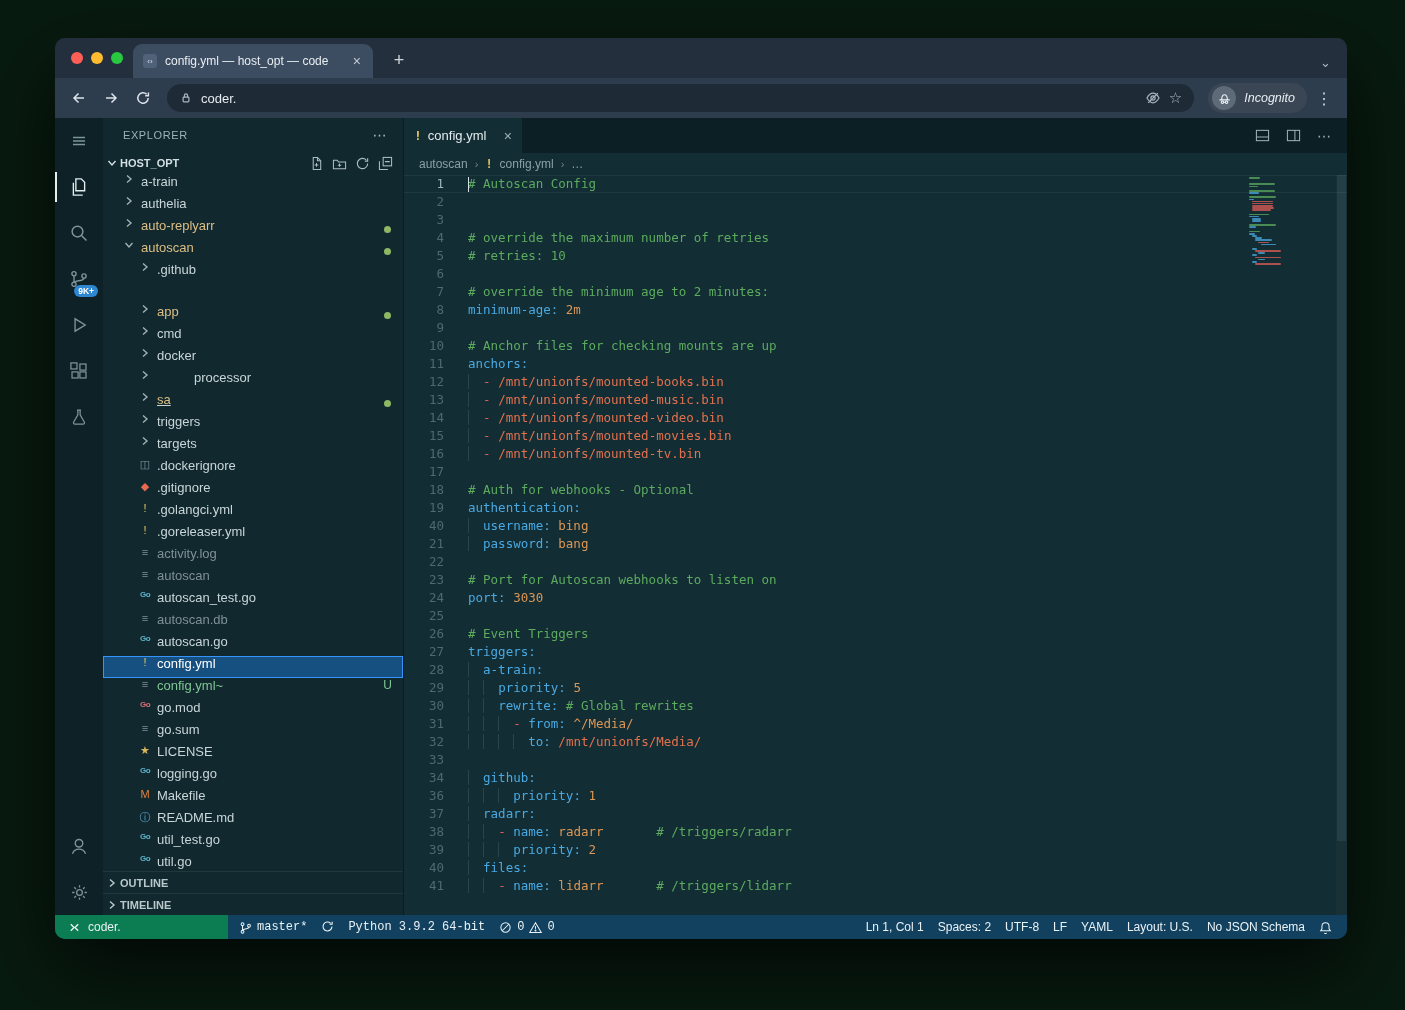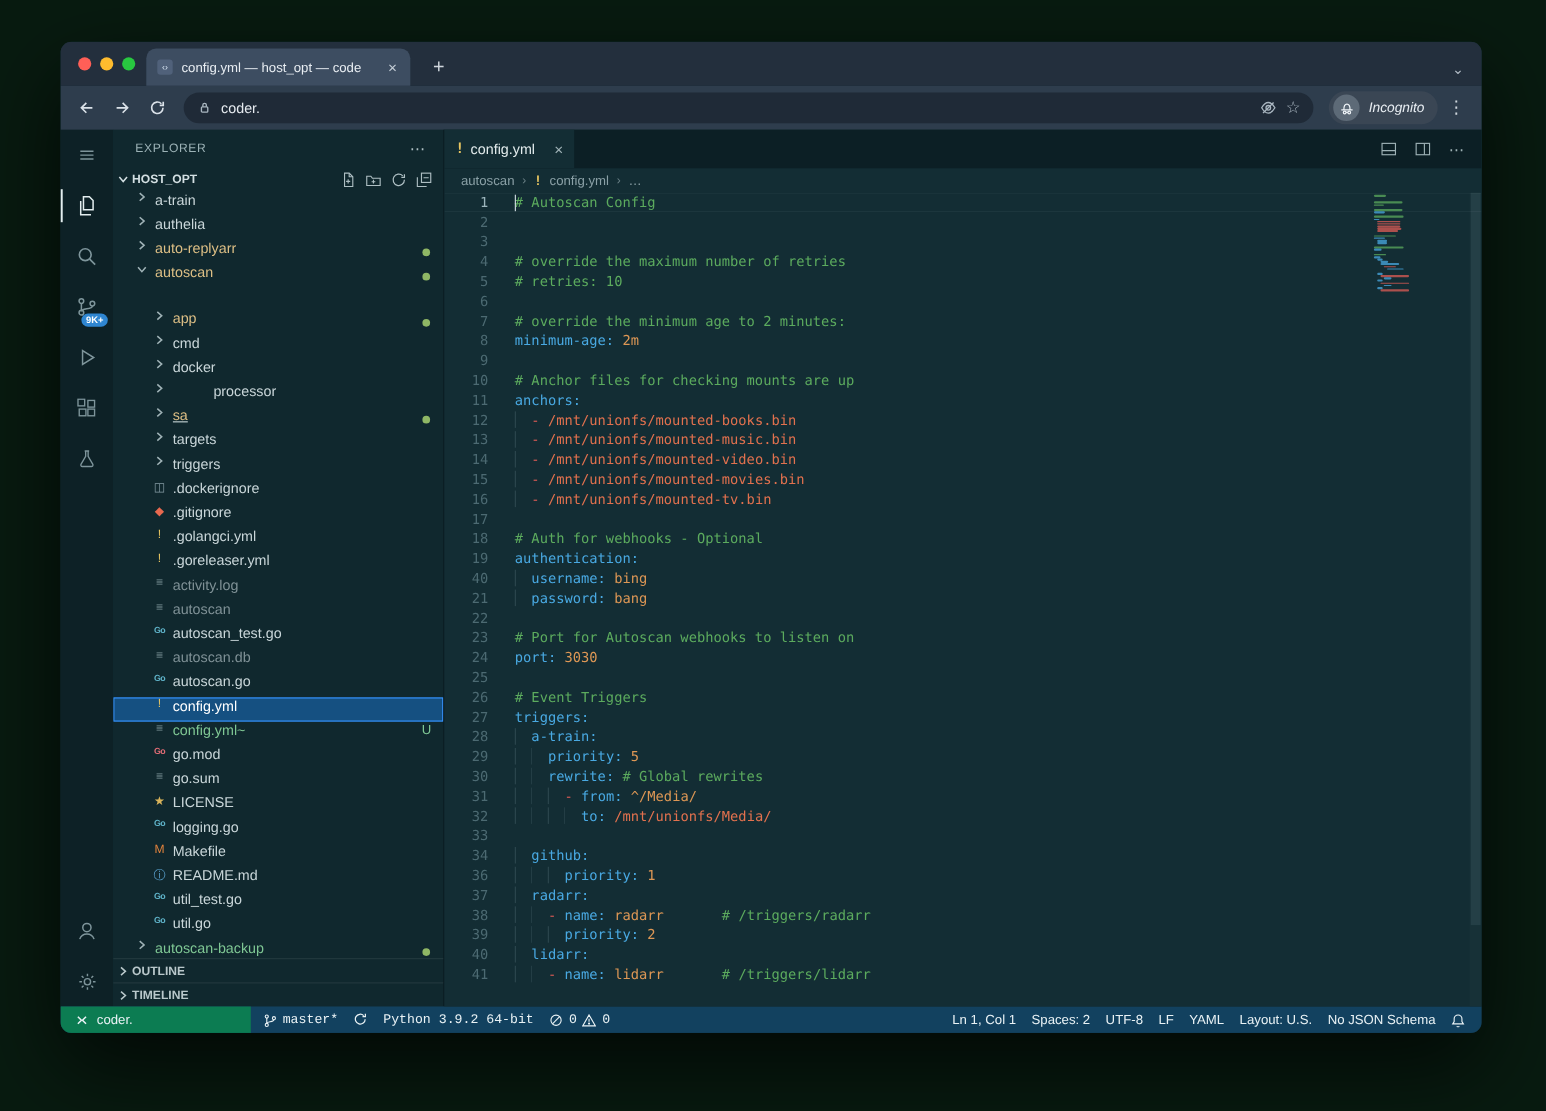--- a/index.html
+++ b/index.html
@@ -298,20 +298,28 @@
             </div>
             <div class="trow" style="padding-left: 18px;">
               <span class="tw">
                 <svg class="open" width="10" height="10" viewBox="0 0 10 10" fill="none" stroke="currentColor" stroke-width="1.4">
                   <path d="M3 1.5 7 5 3 8.5"></path>
                 </svg>
               </span>
               <span class="tlabel" style="color:#ddbf85">autoscan</span>
               <span class="dot"></span>
             </div>
+            <div class="trow" style="padding-left: 34px;">
+              <span class="tw">
+                <svg class="" width="10" height="10" viewBox="0 0 10 10" fill="none" stroke="currentColor" stroke-width="1.4">
+                  <path d="M3 1.5 7 5 3 8.5"></path>
+                </svg>
+              </span>
+              <span class="tlabel" style="color:#c9d6d9">.github</span>
+            </div>
             <div class="trow" style="padding-left: 34px; margin-top: 20px;">
               <span class="tw">
                 <svg class="" width="10" height="10" viewBox="0 0 10 10" fill="none" stroke="currentColor" stroke-width="1.4">
                   <path d="M3 1.5 7 5 3 8.5"></path>
                 </svg>
               </span>
               <span class="tlabel" style="color:#ddbf85">app</span>
               <span class="dot"></span>
             </div>
             <div class="trow" style="padding-left: 34px;">
@@ -346,29 +354,29 @@
               </span>
               <span class="tlabel" style="color:#ddbf85">sa</span>
               <span class="dot"></span>
             </div>
             <div class="trow" style="padding-left: 34px;">
               <span class="tw">
                 <svg class="" width="10" height="10" viewBox="0 0 10 10" fill="none" stroke="currentColor" stroke-width="1.4">
                   <path d="M3 1.5 7 5 3 8.5"></path>
                 </svg>
               </span>
+              <span class="tlabel" style="color:#c9d6d9">triggers</span>
+            </div>
+            <div class="trow" style="padding-left: 34px;">
+              <span class="tw">
+                <svg class="" width="10" height="10" viewBox="0 0 10 10" fill="none" stroke="currentColor" stroke-width="1.4">
+                  <path d="M3 1.5 7 5 3 8.5"></path>
+                </svg>
+              </span>
               <span class="tlabel" style="color:#c9d6d9">targets</span>
-            </div>
-            <div class="trow" style="padding-left: 34px;">
-              <span class="tw">
-                <svg class="" width="10" height="10" viewBox="0 0 10 10" fill="none" stroke="currentColor" stroke-width="1.4">
-                  <path d="M3 1.5 7 5 3 8.5"></path>
-                </svg>
-              </span>
-              <span class="tlabel" style="color:#c9d6d9">triggers</span>
             </div>
             <div class="trow" style="padding-left: 34px;">
               <span class="ficon" style="color:#8399a2">◫</span>
               <span class="tlabel" style="color:#c9d6d9">.dockerignore</span>
             </div>
             <div class="trow" style="padding-left: 34px;">
               <span class="ficon" style="color:#e8694f">◆</span>
               <span class="tlabel" style="color:#c9d6d9">.gitignore</span>
             </div>
             <div class="trow" style="padding-left: 34px;">
@@ -648,21 +656,21 @@
               <div class="code-line">
                 <span class="ln">38</span>
                 <span class="ct"><span class="t-g">  </span><span class="t-g">  </span><span class="t-p">- </span><span class="t-k">name:</span><span class="t-v"> radarr</span><span class="t-w">       </span><span class="t-c"># /triggers/radarr</span></span>
               </div>
               <div class="code-line">
                 <span class="ln">39</span>
                 <span class="ct"><span class="t-g">  </span><span class="t-g">  </span><span class="t-g">  </span><span class="t-k">priority:</span><span class="t-v"> 2</span></span>
               </div>
               <div class="code-line">
                 <span class="ln">40</span>
-                <span class="ct"><span class="t-g">  </span><span class="t-k">lidarr:</span></span>
+                <span class="ct"><span class="t-g">  </span><span class="t-k">files:</span></span>
               </div>
               <div class="code-line">
                 <span class="ln">41</span>
                 <span class="ct"><span class="t-g">  </span><span class="t-g">  </span><span class="t-p">- </span><span class="t-k">name:</span><span class="t-v"> lidarr</span><span class="t-w">       </span><span class="t-c"># /triggers/lidarr</span></span>
               </div>
             </div>
           <div class="minimap" id="minimap">
               <div class="mline" style="top: 2px; left: 0px; width: 11.22px; background: rgb(92, 171, 94);"></div>
               <div class="mline" style="top: 8.45px; left: 0px; width: 26.4px; background: rgb(92, 171, 94);"></div>
               <div class="mline" style="top: 10.6px; left: 0px; width: 8.58px; background: rgb(92, 171, 94);"></div>

